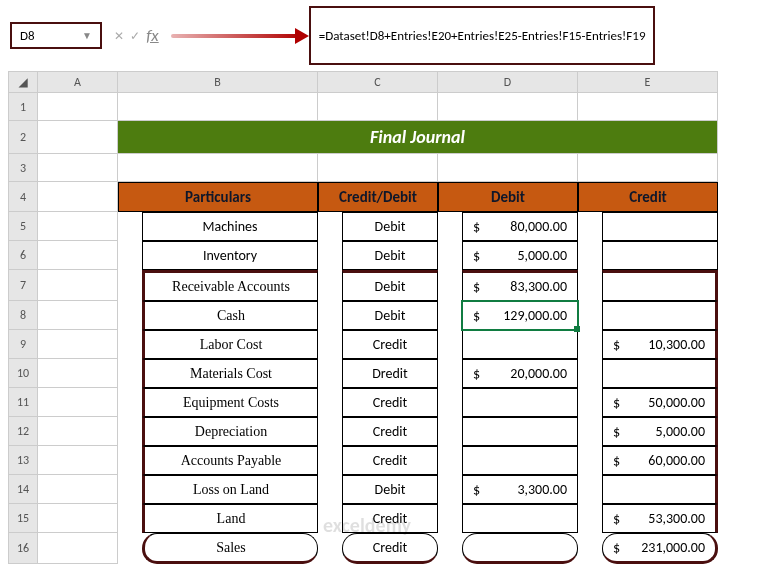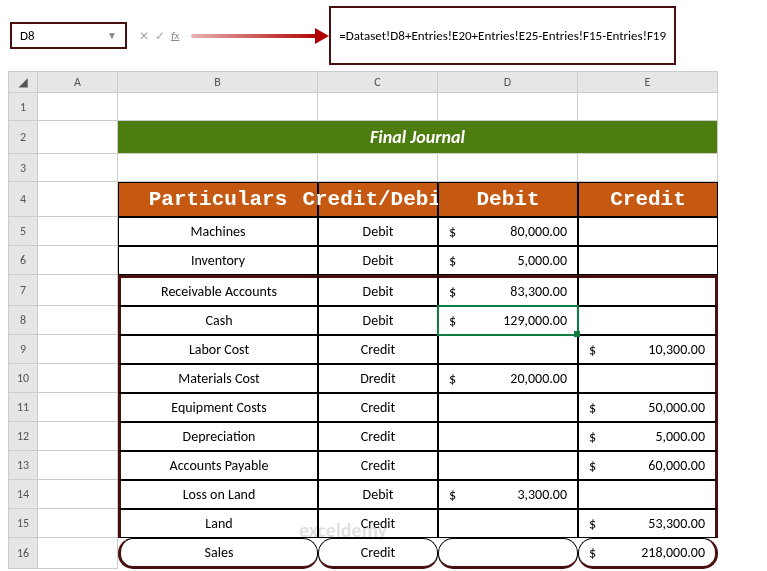--- a/index.html
+++ b/index.html
@@ -1,52 +1,52 @@
 <!DOCTYPE html>
 <html><head>
   <meta charset="utf-8">
   <style>
     * { box-sizing: border-box; margin: 0; padding: 0; }
     body { font-family: Calibri, Arial, sans-serif; font-size: 14px; background: #fff; }
     
     .formula-bar-area { display: flex; align-items: center; padding: 6px 10px; gap: 8px; background: #fff; }
-    .name-box { border: 2.5px solid #4a0f0f; background: #fff; padding: 4px 8px; width: 117px; display: flex; align-items: center; justify-content: space-between; }
+    .name-box { border: 2.5px solid #4a0f0f; background: #fff; padding: 4px 8px; width: 92px; display: flex; align-items: center; justify-content: space-between; }
     .name-box-text { font-size: 13px; }
     .name-box-dropdown { color: #888; font-size: 10px; }
     
     .formula-icons { display: flex; gap: 6px; color: #aaa; font-size: 12px; align-items: center; padding: 0 4px; }
-    .fx-icon { font-style: italic; font-size: 11px; color: #888; text-decoration: underline; }
+    .fx-icon { font-style: italic; font-size: 17px; color: #888; text-decoration: underline; }
     
     .red-arrow { width: 130px; height: 20px; position: relative; display: flex; align-items: center; }
     .red-arrow-line { width: 100%; height: 4px; background: linear-gradient(to right, rgba(180,0,0,0.3), #b00000); border-radius: 2px; }
     .red-arrow-head { position: absolute; right: -8px; width: 0; height: 0; border-left: 14px solid #b00000; border-top: 8px solid transparent; border-bottom: 8px solid transparent; }
     
     .formula-input { border: 2.5px solid #4a0f0f; background: #fff; padding: 20px 8px; font-size: 13px; flex: 0 0 auto; }
     
     .sheet-container { padding: 0 8px; }
     .col-headers { display: grid; grid-template-columns: 30px 80px 200px 120px 140px 140px; }
     .col-header { background: #e6e6e6; border: 1px solid #ccc; text-align: center; font-size: 12px; color: #555; padding: 3px; border-left: none; }
     .col-header:first-child { border-left: 1px solid #ccc; }
     
     .sheet-body { display: grid; grid-template-columns: 30px 80px 200px 120px 140px 140px; }
     .row-header { background: #e6e6e6; border: 1px solid #ccc; border-top: none; text-align: center; font-size: 12px; color: #555; padding: 5px 2px; display: flex; align-items: center; justify-content: center; }
     .cell { border: 1px solid #ccc; border-top: none; border-left: none; padding: 5px 8px; display: flex; align-items: center; min-height: 28px; }
     
     .title-cell { background: #4d7c0f; color: #fff; font-weight: bold; font-style: italic; font-size: 18px; justify-content: center; }
-    .header-cell { background: #c65911; color: #ffffff; font-weight: bold; font-size: 21px; justify-content: center; border: 1px solid #000 !important; font-family: Liberation Mono, monospace; }
-    .data-cell { border: 1px solid #000 !important; font-size: 14px; justify-content: center; }
+    .header-cell { background: #c65911; color: #0f172a; font-weight: bold; font-size: 15px; justify-content: center; border: 1px solid #000 !important; }
+    .data-cell { border: 1px solid #000 !important; font-size: 14px; justify-content: center; margin-left: 24px; }
     .money { justify-content: space-between; font-size: 14px; }
     .money .dollar { padding-left: 2px; }
     .money .amount { padding-right: 2px; }
     
     .active-cell { outline: 2px solid #107c41; outline-offset: -1px; position: relative; z-index: 5; }
     .active-handle { position: absolute; right: -3px; bottom: -3px; width: 6px; height: 6px; background: #107c41; }
     .heavy-box-top { border-top: 3px solid #4a0f0f !important; }
     .heavy-box-bottom { border-bottom: 3px solid #4a0f0f !important; border-radius: 15px; }
-    .heavy-box-left { border-left: 3px solid #4a0f0f !important; }
+    .heavy-box-left { border-left: 3px solid #4a0f0f !important; font-family: Liberation Serif, serif; }
     .heavy-box-right { border-right: 3px solid #4a0f0f !important; }
     
     .watermark { position: absolute; opacity: 0.12; font-size: 20px; pointer-events: none; }
   </style>
 </head>
 <body>
 
 <div class="formula-bar-area">
   <div class="name-box">
     <span class="name-box-text">D8</span>
@@ -195,16 +195,16 @@
         <span class="dollar">$</span>
         <span class="amount">53,300.00</span>
       </div>
       <div class="row-header">16</div>
       <div class="cell"></div>
       <div class="cell data-cell heavy-box-bottom heavy-box-left">Sales</div>
       <div class="cell data-cell heavy-box-bottom">Credit</div>
       <div class="cell data-cell money heavy-box-bottom"></div>
       <div class="cell data-cell money heavy-box-bottom heavy-box-right">
         <span class="dollar">$</span>
-        <span class="amount">218,000.00</span>
+        <span class="amount">231,000.00</span>
       </div>
     </div>
 </div>
 
 </body></html>

